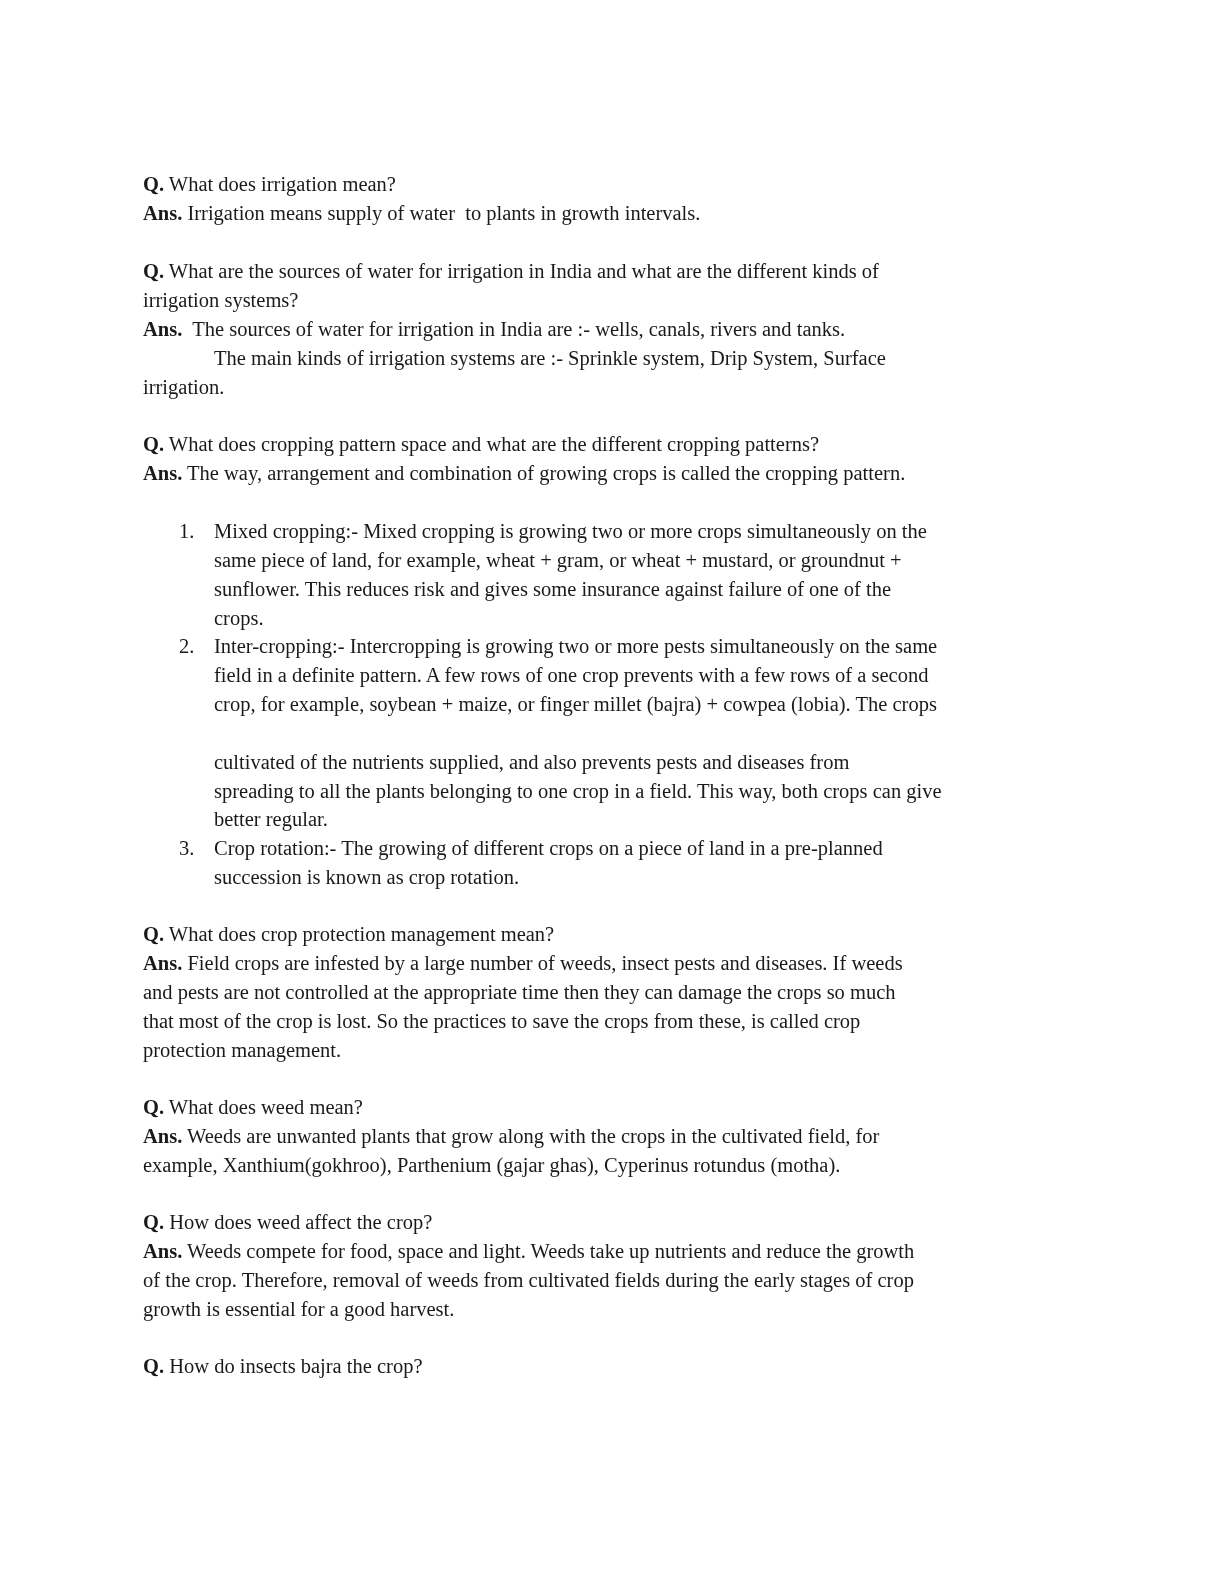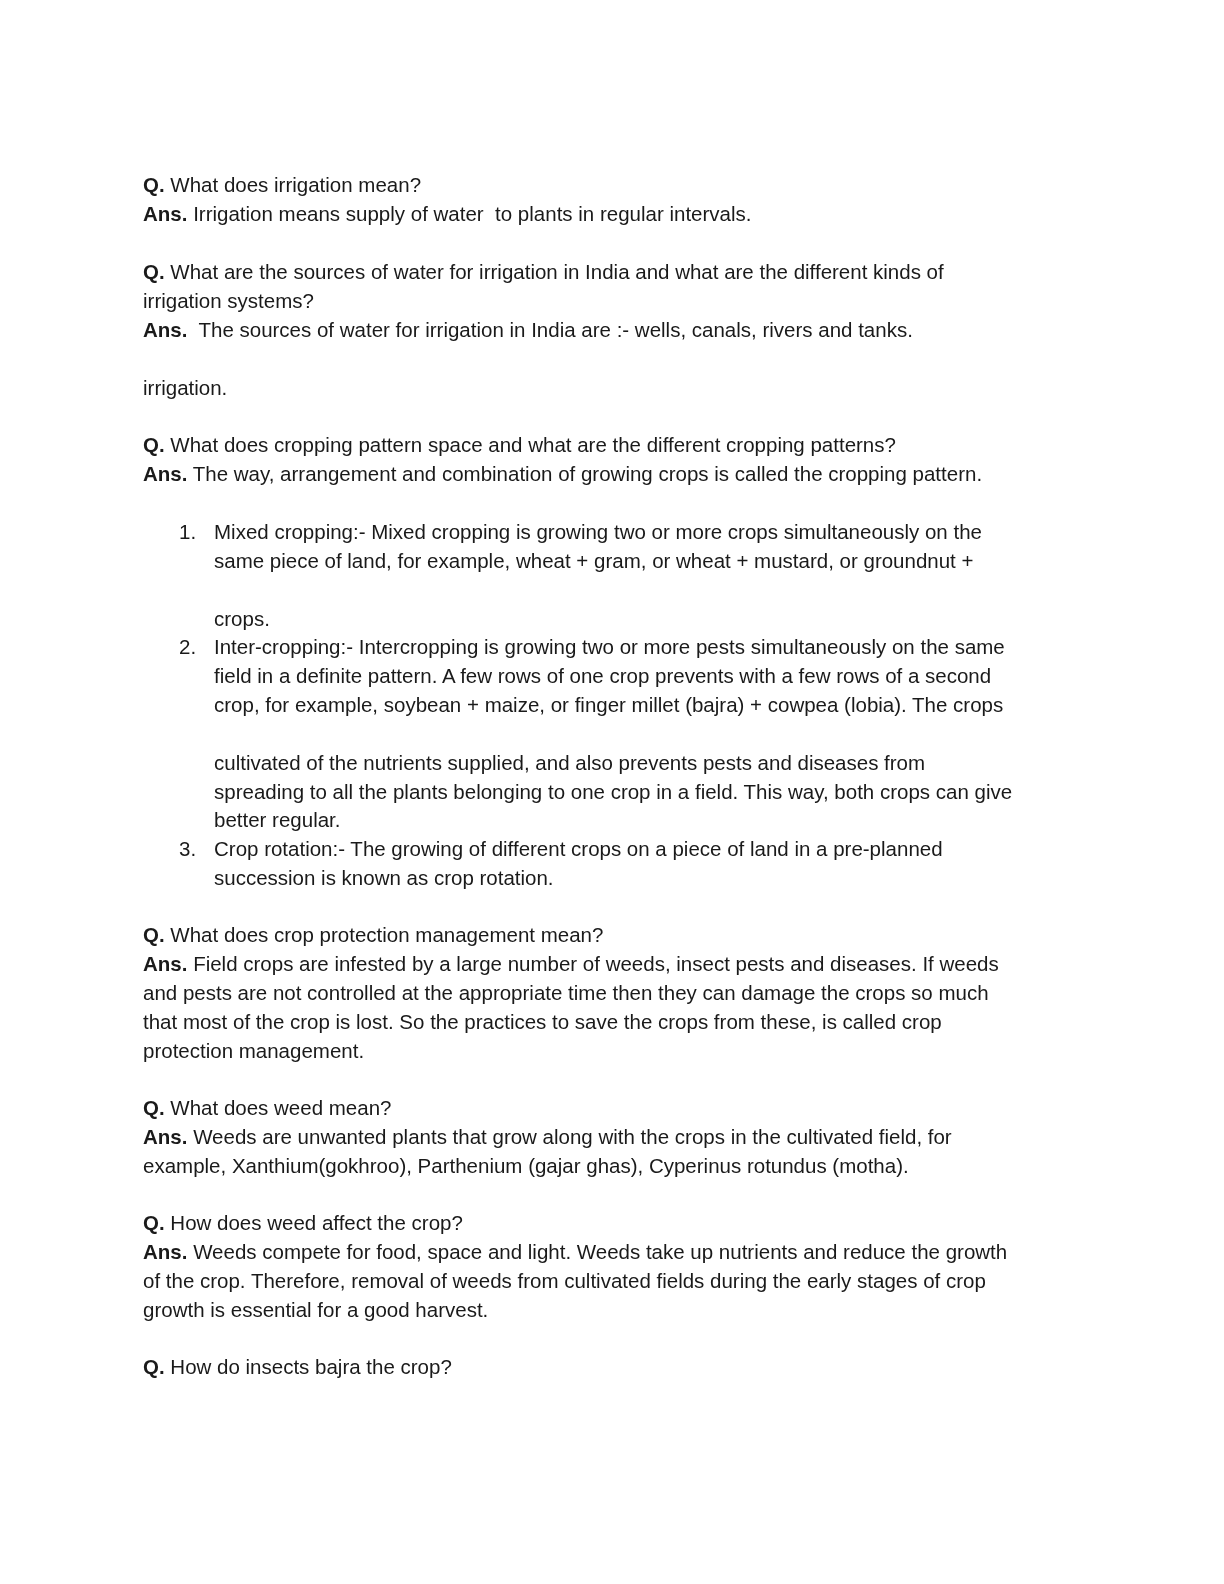--- a/index.html
+++ b/index.html
@@ -1,42 +1,44 @@
 <!DOCTYPE html>
 <html><head>
 <meta charset="utf-8">
 <style>
   html, body { margin: 0; padding: 0; background: #ffffff; }
   body { width: 1224px; height: 1584px; position: relative; overflow: hidden; }
   .page {
     position: absolute; left: 0; top: 0; width: 1224px; height: 1468px;
-    font-family: Liberation Sans, sans-serif; font-size: 20.5px; color: #1a1a1a;
+    font-family: Liberation Serif, serif; font-size: 20.5px; color: #1a1a1a;
   }
   .line { position: absolute; white-space: pre; line-height: 29px; height: 29px; }
   .b { font-weight: bold; }
 </style>
 </head>
 <body>
 
 <div class="page">
 
   <div class="line" style="left:143px;top:170px"><span class="b">Q.</span><span> What does irrigation mean?</span></div>
-  <div class="line" style="left:143px;top:199px"><span class="b">Ans.</span><span> Irrigation means supply of water  to plants in regular intervals.</span></div>
+  <div class="line" style="left:143px;top:199px"><span class="b">Ans.</span><span> Irrigation means supply of water  to plants in growth intervals.</span></div>
 
   <div class="line" style="left:143px;top:257px"><span class="b">Q.</span><span> What are the sources of water for irrigation in India and what are the different kinds of</span></div>
   <div class="line" style="left:143px;top:286px">irrigation systems?</div>
   <div class="line" style="left:143px;top:315px"><span class="b">Ans.</span><span>  The sources of water for irrigation in India are :- wells, canals, rivers and tanks.</span></div>
+  <div class="line" style="left:214px;top:344px">The main kinds of irrigation systems are :- Sprinkle system, Drip System, Surface</div>
   <div class="line" style="left:143px;top:373px">irrigation.</div>
 
   <div class="line" style="left:143px;top:430px"><span class="b">Q.</span><span> What does cropping pattern space and what are the different cropping patterns?</span></div>
   <div class="line" style="left:143px;top:459px"><span class="b">Ans.</span><span> The way, arrangement and combination of growing crops is called the cropping pattern.</span></div>
 
   <div class="line" style="left:179px;top:517px">1.</div>
   <div class="line" style="left:214px;top:517px">Mixed cropping:- Mixed cropping is growing two or more crops simultaneously on the</div>
   <div class="line" style="left:214px;top:546px">same piece of land, for example, wheat + gram, or wheat + mustard, or groundnut +</div>
+  <div class="line" style="left:214px;top:575px">sunflower. This reduces risk and gives some insurance against failure of one of the</div>
   <div class="line" style="left:214px;top:604px">crops.</div>
 
   <div class="line" style="left:179px;top:632px">2.</div>
   <div class="line" style="left:214px;top:632px">Inter-cropping:- Intercropping is growing two or more pests simultaneously on the same</div>
   <div class="line" style="left:214px;top:661px">field in a definite pattern. A few rows of one crop prevents with a few rows of a second</div>
   <div class="line" style="left:214px;top:690px">crop, for example, soybean + maize, or finger millet (bajra) + cowpea (lobia). The crops</div>
   <div class="line" style="left:214px;top:748px">cultivated of the nutrients supplied, and also prevents pests and diseases from</div>
   <div class="line" style="left:214px;top:777px">spreading to all the plants belonging to one crop in a field. This way, both crops can give</div>
   <div class="line" style="left:214px;top:805px">better regular.</div>
 

